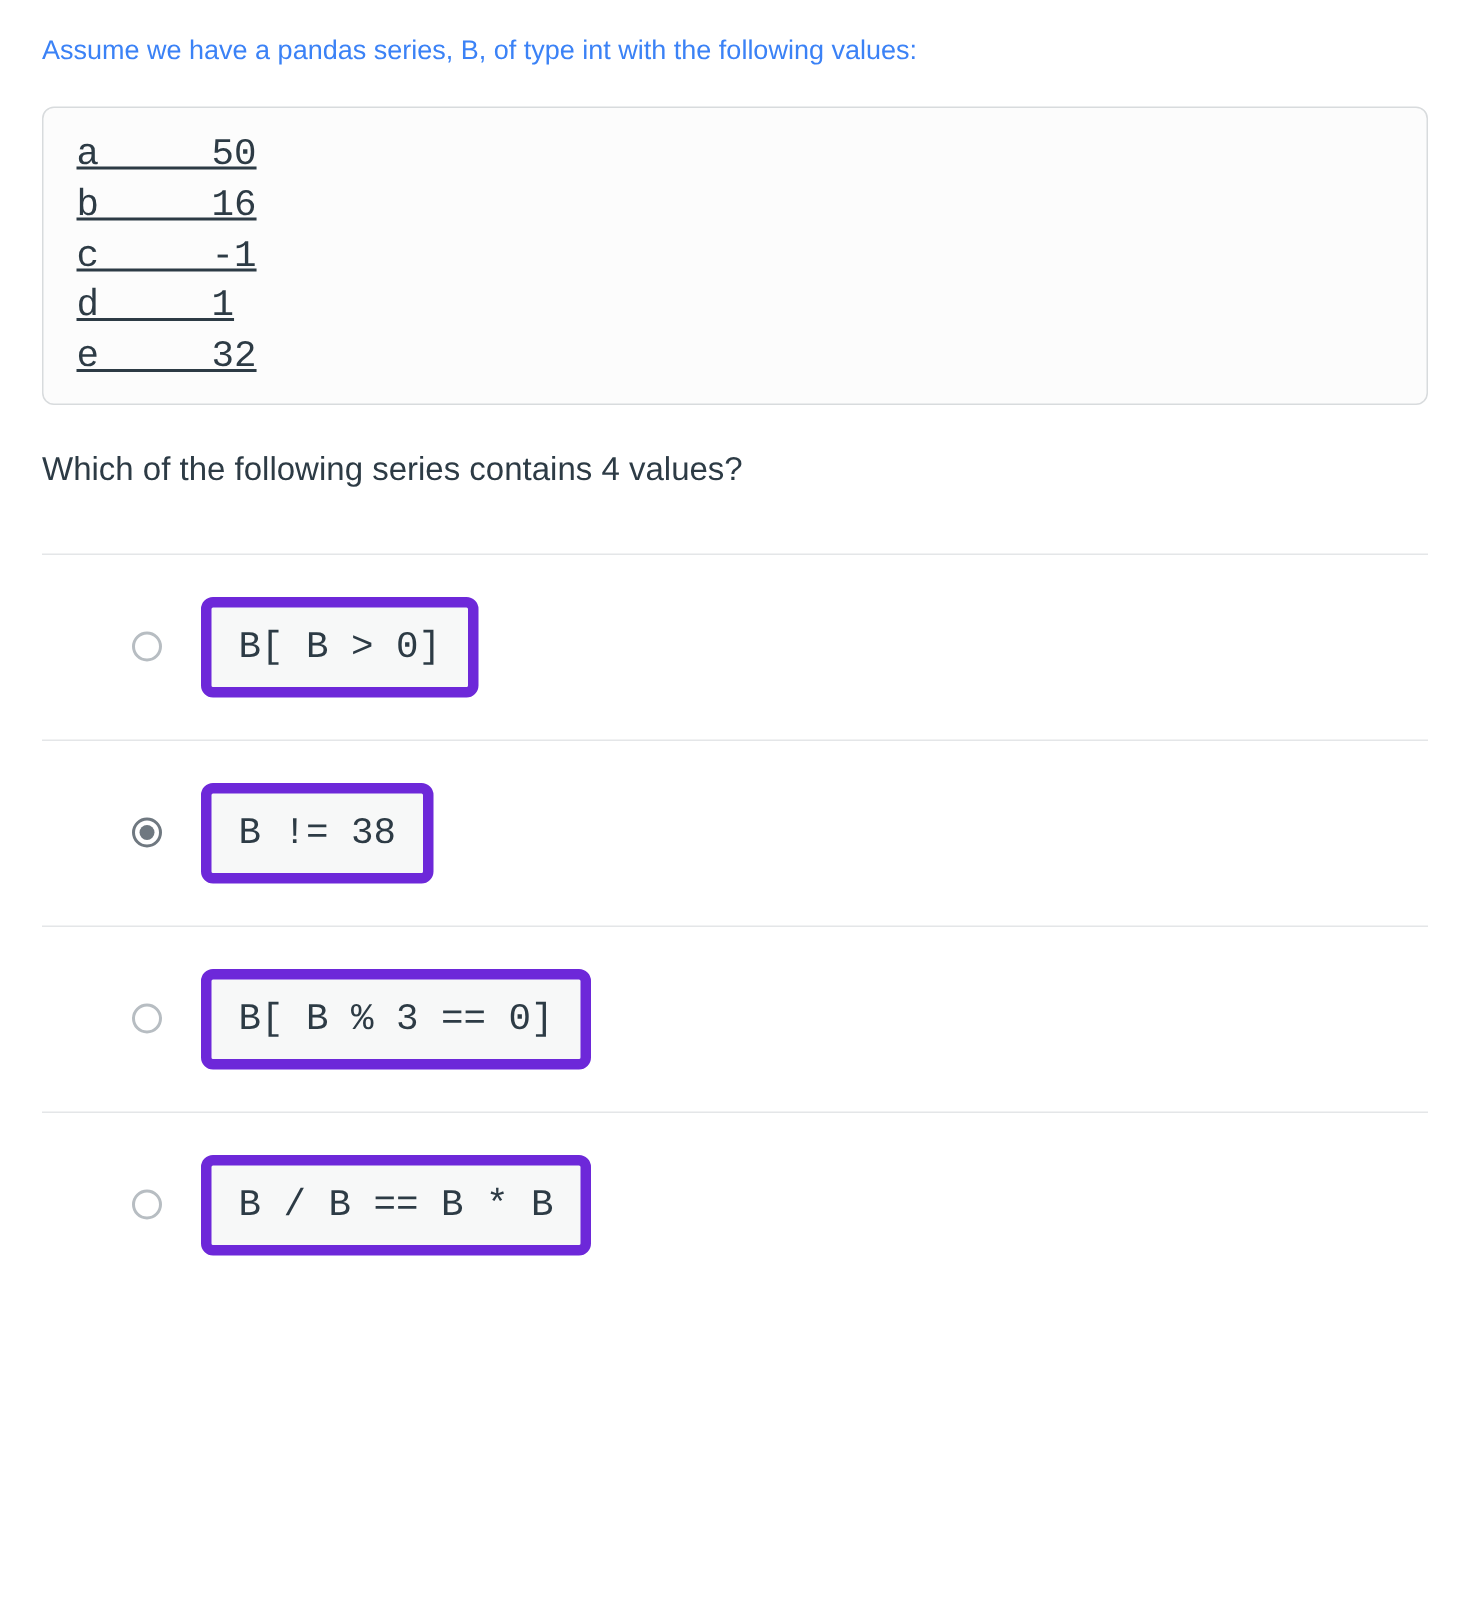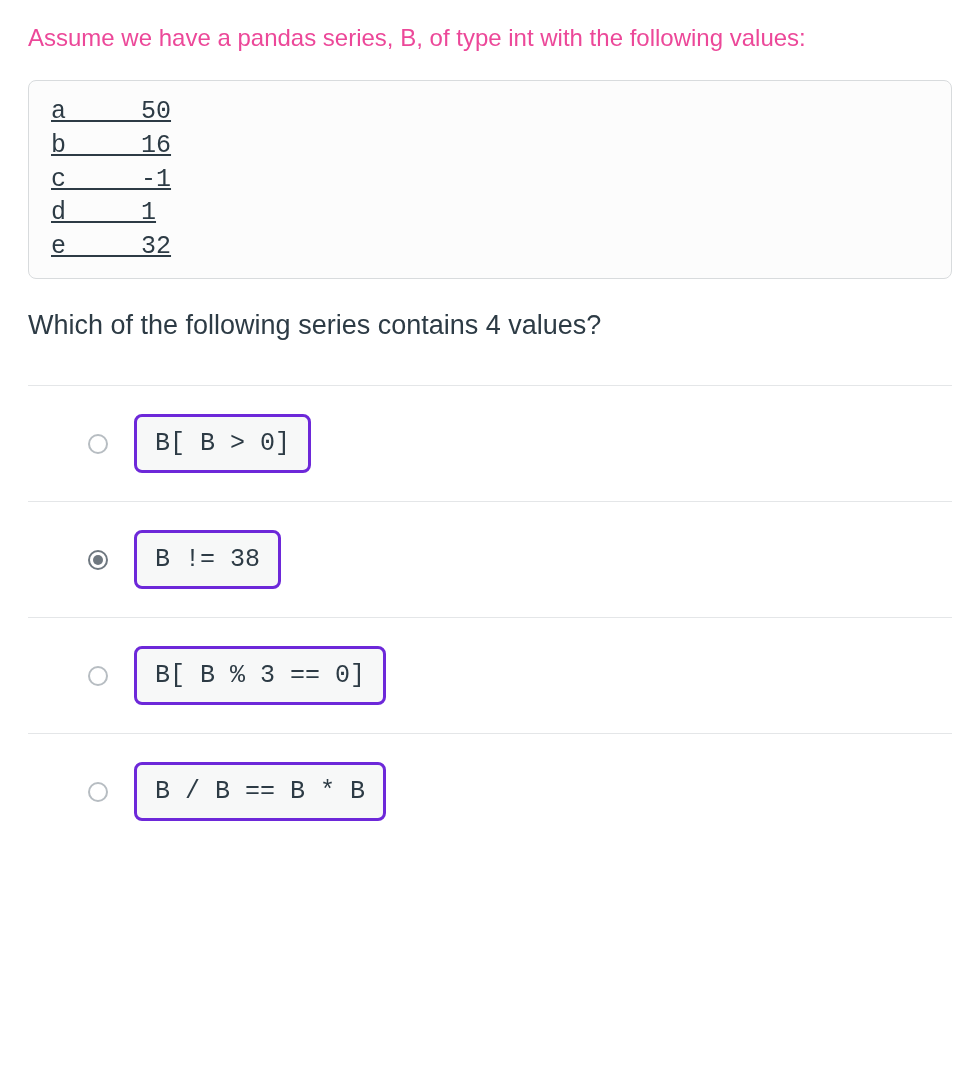--- a/index.html
+++ b/index.html
@@ -8,42 +8,42 @@
     padding: 0;
     width: 980px;
     background: #fff;
     font-family: -apple-system, BlinkMacSystemFont, "Segoe UI", "Helvetica Neue", Arial, sans-serif;
     color: #2d3b45;
   }
   .wrap {
     padding: 20px 28px 30px 28px;
   }
   .question-text {
-    font-size: 24px;
+    font-size: 18px;
     line-height: 1.5;
-    color: #ec4899;
+    color: #3b82f6;
     margin: 0 0 24px 0;
   }
   .seriesbox {
     border: 1px solid #d8dbdd;
     border-radius: 8px;
     padding: 14px 22px;
     margin-bottom: 26px;
     background: #fcfcfc;
     text-decoration: underline;
   }
   .seriesbox pre {
     margin: 0;
     font-family: "Menlo", "Consolas", "Courier New", monospace;
     font-size: 25px;
     line-height: 1.35;
     color: #2d3b45;
   }
   .followup {
-    font-size: 27px;
+    font-size: 22px;
     line-height: 1.5;
     color: #2d3b45;
     margin: 0 0 40px 0;
   }
   .answers-top-rule {
     border: none;
     border-top: 1px solid #e4e6e8;
     margin: 0;
   }
   .answer-row {
@@ -73,21 +73,21 @@
   .radio.selected::after {
     content: "";
     width: 10px;
     height: 10px;
     background: #6f7880;
     border-radius: 50%;
     display: block;
   }
   .codechip {
     display: inline-block;
-    border: 3px solid #6d28d9;
+    border: 7px solid #6d28d9;
     border-radius: 8px;
     background: #f7f8f8;
     padding: 12px 18px;
     font-family: "Menlo", "Consolas", "Courier New", monospace;
     font-size: 25px;
     color: #2d3b45;
   }
 </style>
 </head>
 <body>

